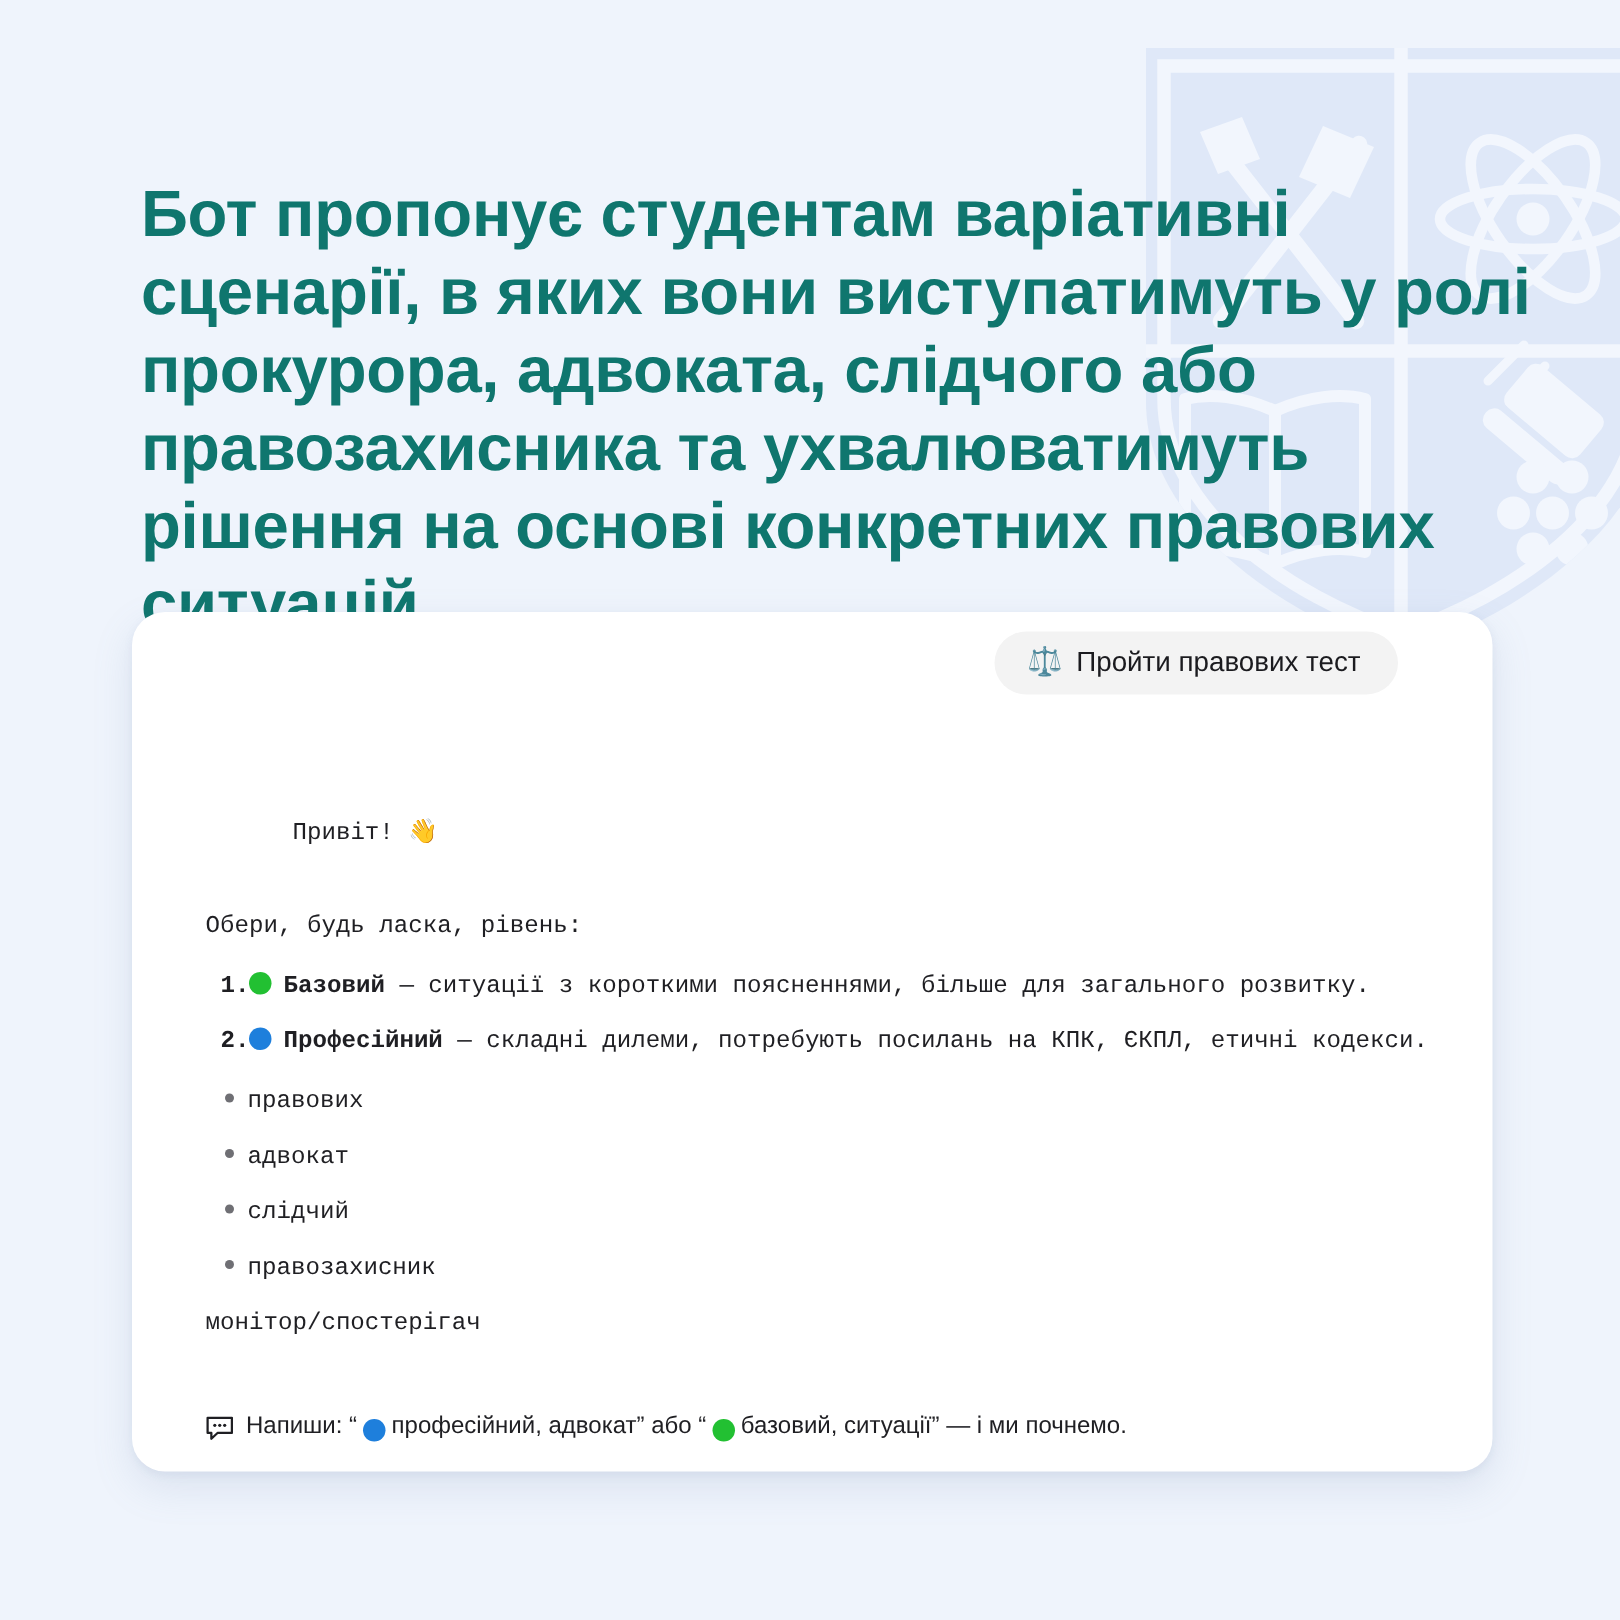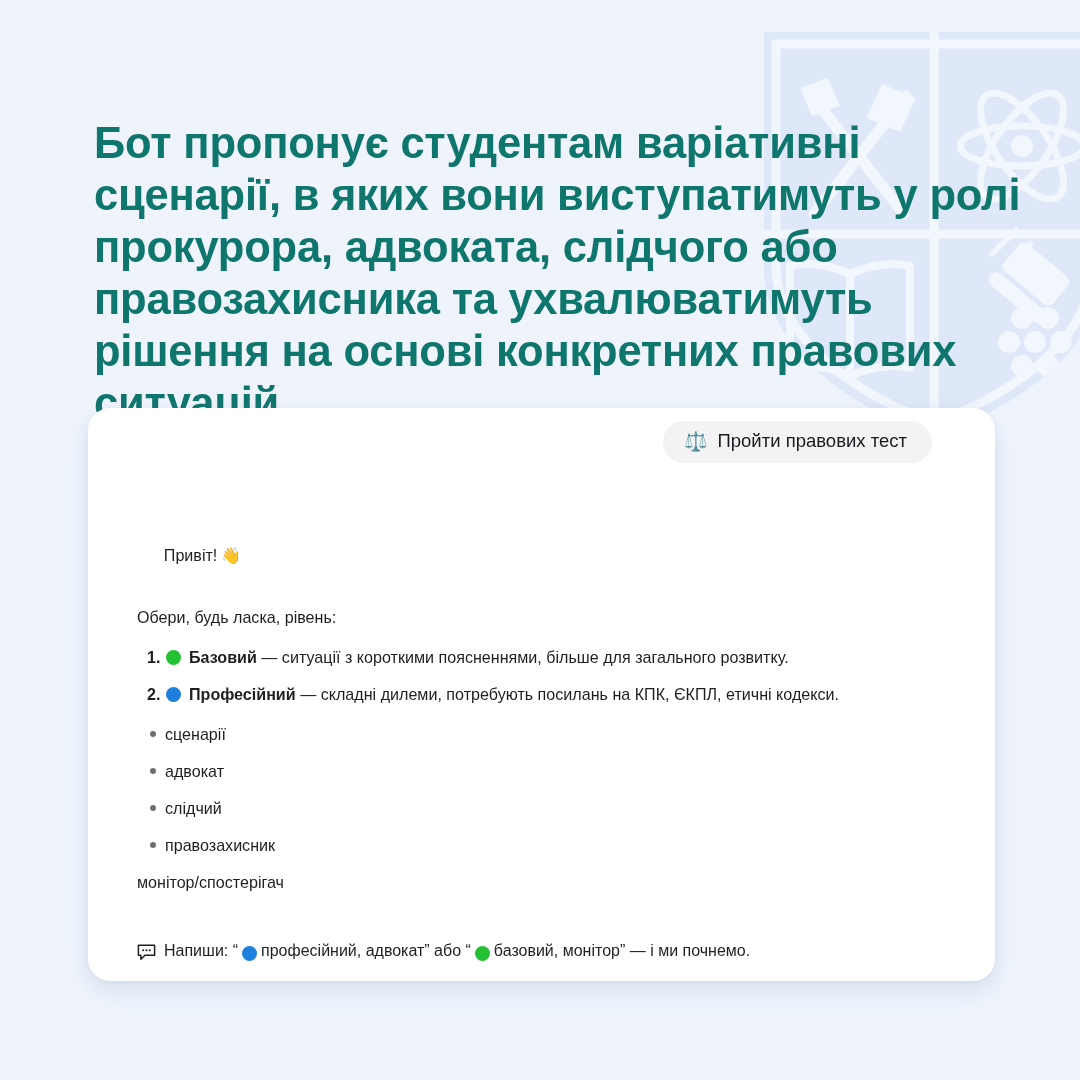--- a/index.html
+++ b/index.html
@@ -86,20 +86,21 @@
 
   
   .bot-body {
     position: absolute;
     left: 49px;
     top: 101px;
     right: 40px;
     font-size: 16.1px;
     color: #1f1f23;
     line-height: 31px;
+    font-family: Liberation Mono, monospace;
   }
   .bot-line {
     white-space: pre-wrap;
   }
   .bot-line .emoji {
     font-size: 16px;
   }
 
   
   .level-list {
@@ -296,21 +297,21 @@
         <span class="level-num">2.</span>
         <span class="dot blue"></span>
         <span class="level-text"><b>Професійний</b><span> — складні дилеми, потребують посилань на КПК, ЄКПЛ, етичні кодекси.</span></span>
       </li>
     </ol>
 
 
     <ul class="roles-list">
       <li class="role-item">
         <span class="role-bullet"><span></span></span>
-        <span>сценарії</span>
+        <span>правових</span>
       </li>
       <li class="role-item">
         <span class="role-bullet"><span></span></span>
         <span>адвокат</span>
       </li>
       <li class="role-item">
         <span class="role-bullet"><span></span></span>
         <span>слідчий</span>
       </li>
       <li class="role-item">
@@ -328,16 +329,16 @@
     <svg class="balloon-icon" width="19" height="17" viewBox="0 0 19 17" xmlns="http://www.w3.org/2000/svg">
       <path d="M1.4 1.2 h16.2 v10.1 h-9.6 l-4.1 3.9 v-3.9 h-2.5 z" fill="#ffffff" stroke="#1f1f23" stroke-width="1.5" stroke-linejoin="round"></path>
       <circle cx="6.2" cy="6.2" r="1.05" fill="#1f1f23"></circle>
       <circle cx="9.5" cy="6.2" r="1.05" fill="#1f1f23"></circle>
       <circle cx="12.8" cy="6.2" r="1.05" fill="#1f1f23"></circle>
     </svg>
     <span>Напиши: “</span>
     <span class="inline-dot blue"></span>
     <span> професійний, адвокат” або “</span>
     <span class="inline-dot green"></span>
-    <span> базовий, монітор” — і ми почнемо.</span>
+    <span> базовий, ситуації” — і ми почнемо.</span>
   </div>
 
 </section>
 
 </body></html>

